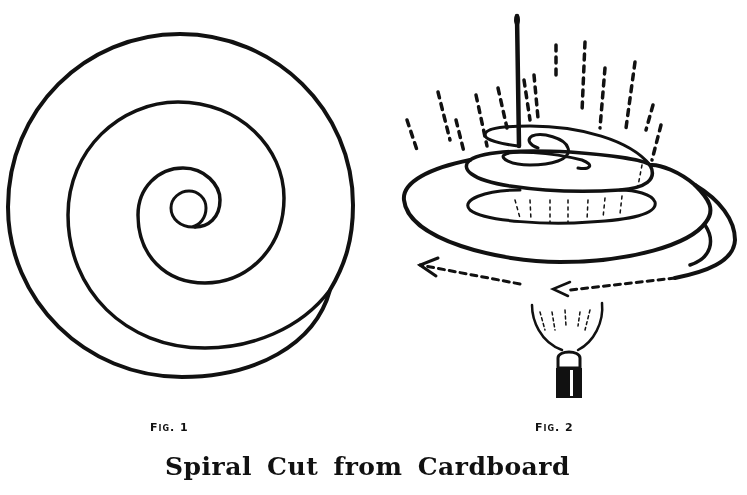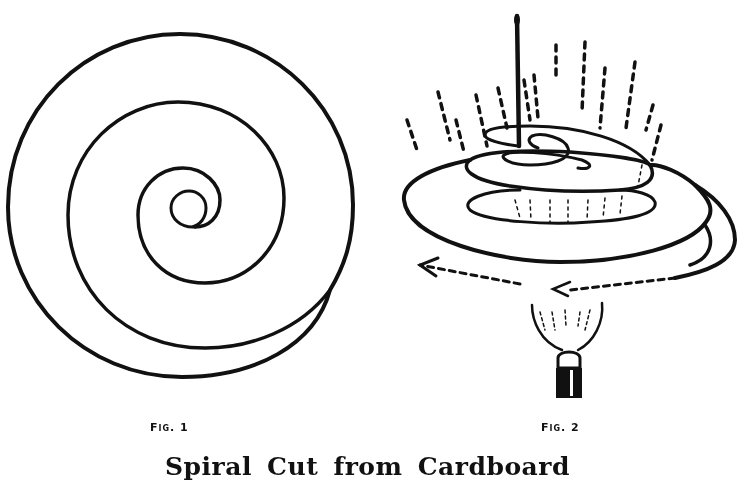--- a/index.html
+++ b/index.html
@@ -23,21 +23,21 @@
       position: absolute;
       top: 421px;
       font-family: "DejaVu Sans", "Liberation Sans", sans-serif;
       font-weight: bold;
       font-size: 11px;
       letter-spacing: 1px;
       color: #111;
       font-variant: small-caps;
     }
     #fig1-label { left: 150px; }
-    #fig2-label { left: 535px; margin-left: 6px; }
+    #fig2-label { left: 535px; }
     .caption {
       position: absolute;
       left: 0;
       width: 735px;
       top: 452px;
       text-align: center;
       font-family: "DejaVu Serif", "Liberation Serif", serif;
       font-weight: bold;
       font-size: 25px;
       color: #111;

